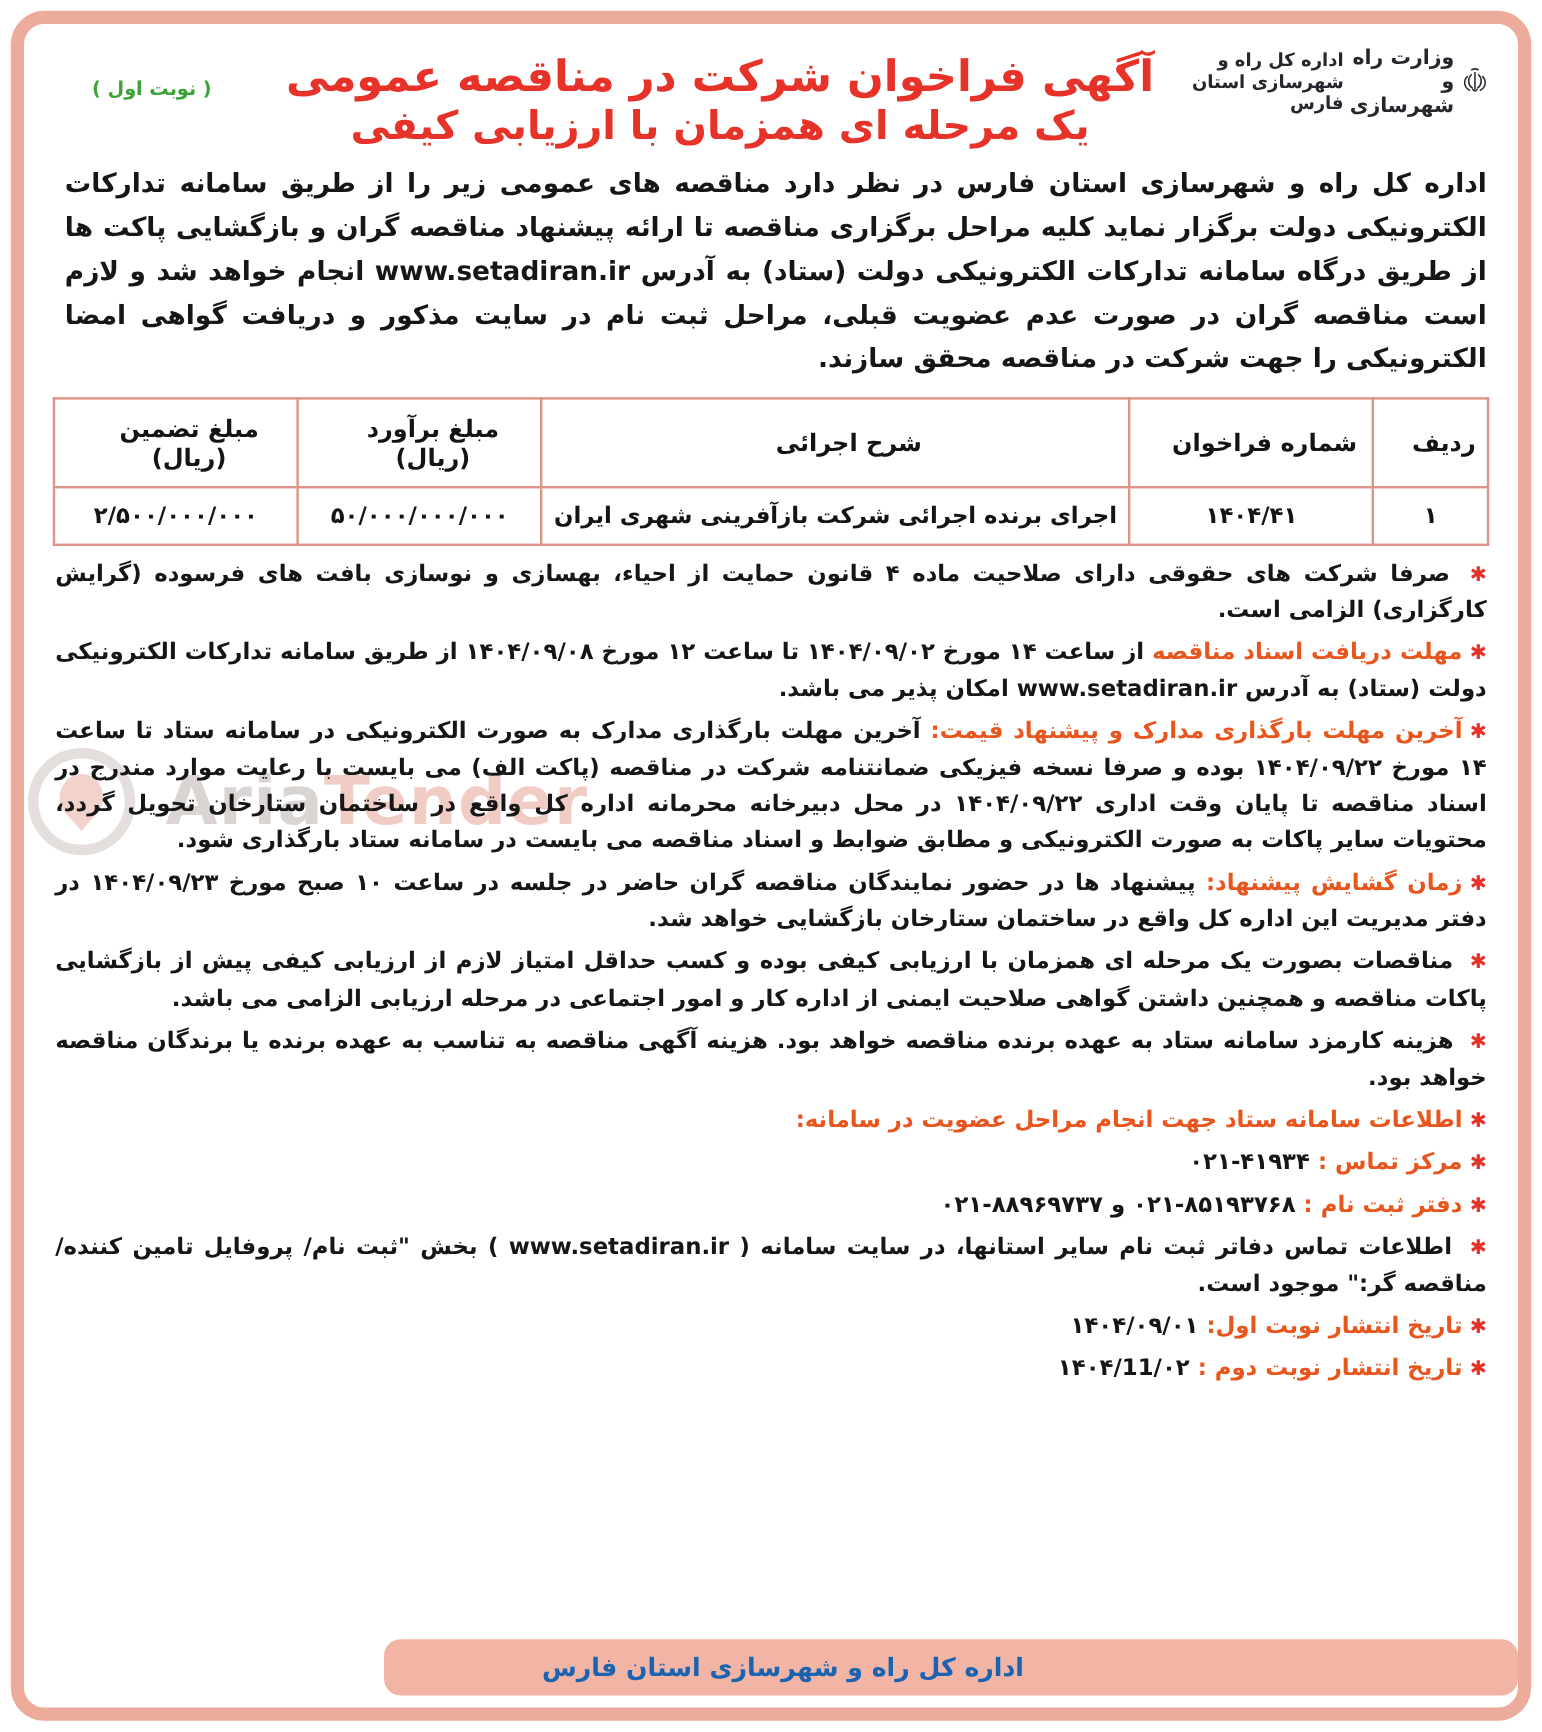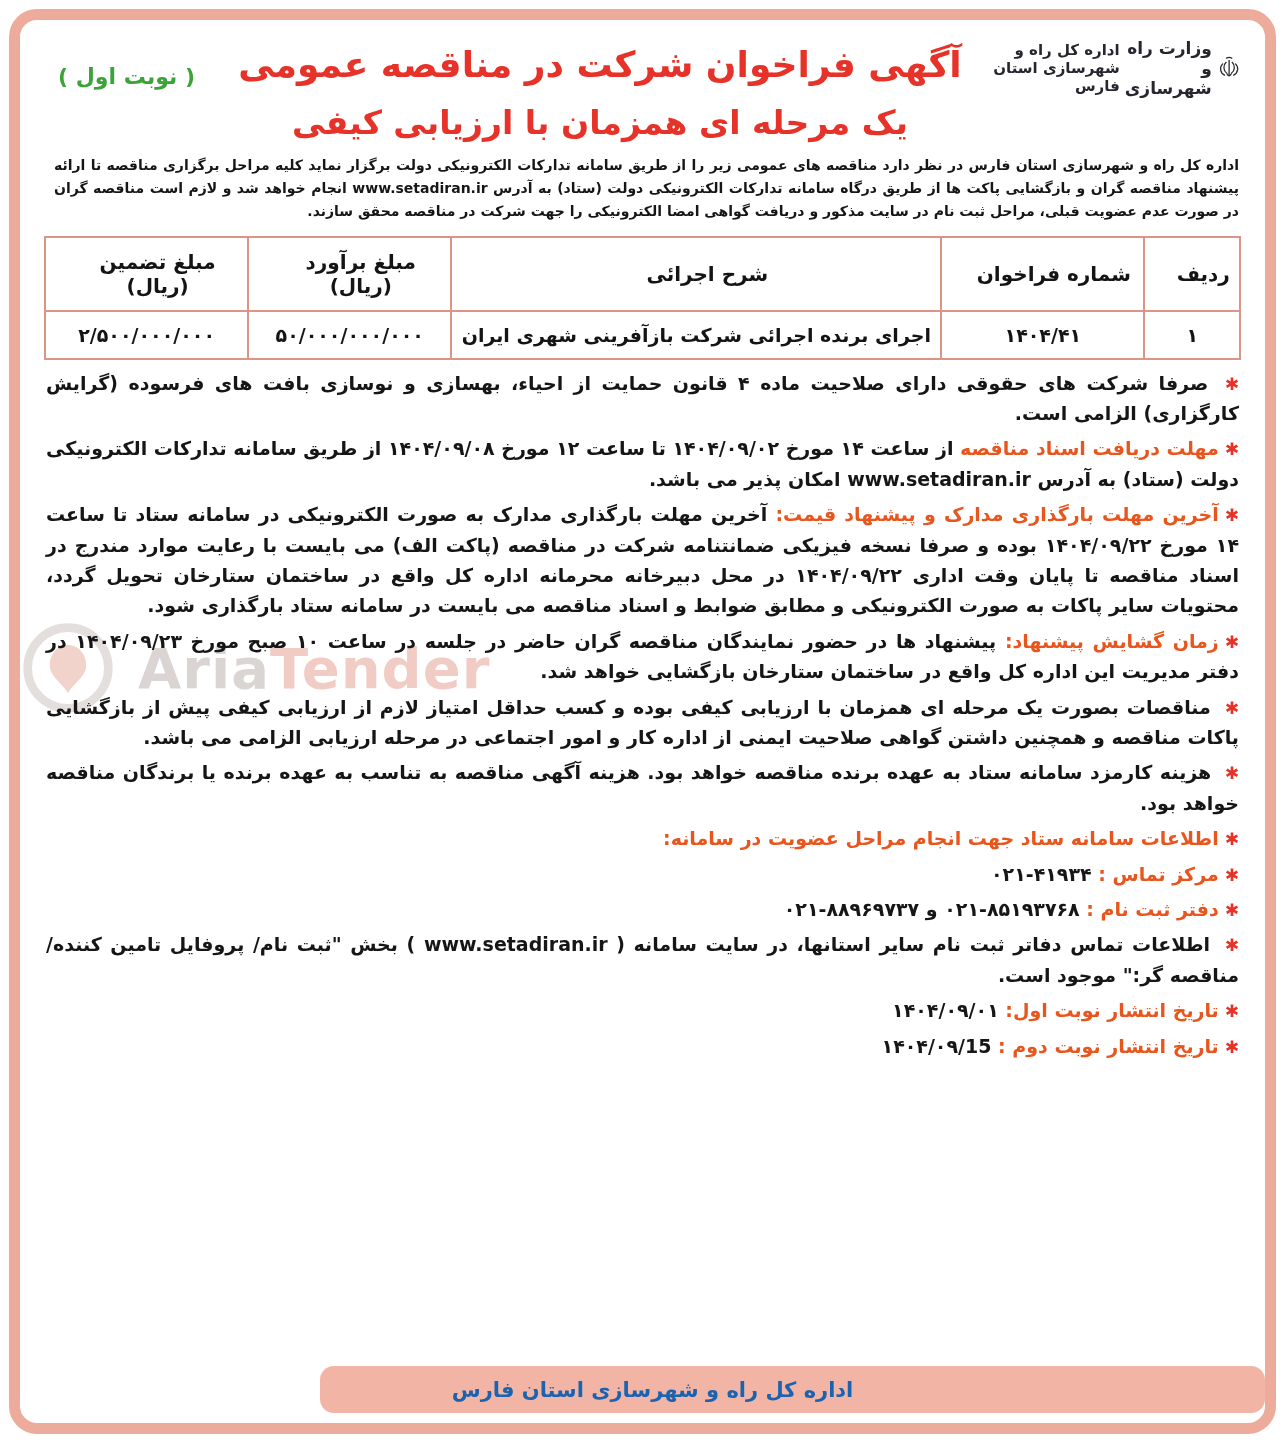--- a/index.html
+++ b/index.html
@@ -41,31 +41,31 @@
   .wm-aria { color: #bdb3ae; }
   .wm-tender { color: #e5a396; }
 
   
   .header { display: flex; align-items: flex-start; justify-content: space-between; }
   .org { width: 250px; display: flex; flex-direction: row; align-items: center; gap: 5px; padding-top: 2px; }
   .org-name { font-size: 17px; font-weight: bold; color: #26262e; }
   .org-dept { font-size: 15px; font-weight: bold; color: #26262e; }
   .titles { flex: 1; text-align: center; padding-top: 8px; }
   .title-main { font-size: 36px; font-weight: bold; color: #e63228; }
-  .title-sub  { font-size: 33px; font-weight: bold; color: #e63228; margin-top: 18px; }
+  .title-sub  { font-size: 33px; font-weight: bold; color: #e63228; }
   .note {
     width: 165px; padding-top: 28px;
-    font-size: 22px; font-weight: bold; color: #3ca339;
+    font-size: 16px; font-weight: bold; color: #3ca339;
     text-align: center; white-space: nowrap;
   }
 
   
   .intro {
     margin: 12px 2px 0 10px;
-    font-size: 14px; font-weight: bold; color: #161616;
+    font-size: 22px; font-weight: bold; color: #161616;
     line-height: 1.66; text-align: justify;
   }
 
   
   .tender-table { width: 100%; border-collapse: collapse; margin: 12px 0 8px 0; }
   .tender-table th, .tender-table td {
     border: 2.5px solid #db9486;
     padding: 12px 6px;
     text-align: center; vertical-align: middle;
     font-weight: bold; color: #141414;
@@ -173,21 +173,21 @@
         <p class="bullet"><span class="star">✱</span><span class="b-head">مهلت دریافت اسناد مناقصه</span> <span class="b-text">از ساعت ۱۴ مورخ ۱۴۰۴/۰۹/۰۲ تا ساعت ۱۲ مورخ ۱۴۰۴/۰۹/۰۸ از طریق سامانه تدارکات الکترونیکی دولت (ستاد) به آدرس www.setadiran.ir امکان پذیر می باشد.</span></p>
         <p class="bullet"><span class="star">✱</span><span class="b-head">آخرین مهلت بارگذاری مدارک و پیشنهاد قیمت:</span> <span class="b-text">آخرین مهلت بارگذاری مدارک به صورت الکترونیکی در سامانه ستاد تا ساعت ۱۴ مورخ ۱۴۰۴/۰۹/۲۲ بوده و صرفا نسخه فیزیکی ضمانتنامه شرکت در مناقصه (پاکت الف) می بایست با رعایت موارد مندرج در اسناد مناقصه تا پایان وقت اداری ۱۴۰۴/۰۹/۲۲ در محل دبیرخانه محرمانه اداره کل واقع در ساختمان ستارخان تحویل گردد، محتویات سایر پاکات به صورت الکترونیکی و مطابق ضوابط و اسناد مناقصه می بایست در سامانه ستاد بارگذاری شود.</span></p>
         <p class="bullet"><span class="star">✱</span><span class="b-head">زمان گشایش پیشنهاد:</span> <span class="b-text">پیشنهاد ها در حضور نمایندگان مناقصه گران حاضر در جلسه در ساعت ۱۰ صبح مورخ ۱۴۰۴/۰۹/۲۳ در دفتر مدیریت این اداره کل واقع در ساختمان ستارخان بازگشایی خواهد شد.</span></p>
         <p class="bullet"><span class="star">✱</span><span class="b-head"></span> <span class="b-text">مناقصات بصورت یک مرحله ای همزمان با ارزیابی کیفی بوده و کسب حداقل امتیاز لازم از ارزیابی کیفی پیش از بازگشایی پاکات مناقصه و همچنین داشتن گواهی صلاحیت ایمنی از اداره کار و امور اجتماعی در مرحله ارزیابی الزامی می باشد.</span></p>
         <p class="bullet"><span class="star">✱</span><span class="b-head"></span> <span class="b-text">هزینه کارمزد سامانه ستاد به عهده برنده مناقصه خواهد بود. هزینه آگهی مناقصه به تناسب به عهده برنده یا برندگان مناقصه خواهد بود.</span></p>
         <p class="bullet"><span class="star">✱</span><span class="b-head">اطلاعات سامانه ستاد جهت انجام مراحل عضویت در سامانه:</span> <span class="b-text"></span></p>
         <p class="bullet"><span class="star">✱</span><span class="b-head">مرکز تماس :</span> <span class="b-text">۴۱۹۳۴-۰۲۱</span></p>
         <p class="bullet"><span class="star">✱</span><span class="b-head">دفتر ثبت نام :</span> <span class="b-text">۸۵۱۹۳۷۶۸-۰۲۱ و ۸۸۹۶۹۷۳۷-۰۲۱</span></p>
         <p class="bullet"><span class="star">✱</span><span class="b-head"></span> <span class="b-text">اطلاعات تماس دفاتر ثبت نام سایر استانها، در سایت سامانه ( www.setadiran.ir ) بخش "ثبت نام/ پروفایل تامین کننده/مناقصه گر:" موجود است.</span></p>
         <p class="bullet"><span class="star">✱</span><span class="b-head">تاریخ انتشار نوبت اول:</span> <span class="b-text">۱۴۰۴/۰۹/۰۱</span></p>
-        <p class="bullet"><span class="star">✱</span><span class="b-head">تاریخ انتشار نوبت دوم :</span> <span class="b-text">۱۴۰۴/۰۹/15</span></p>
+        <p class="bullet"><span class="star">✱</span><span class="b-head">تاریخ انتشار نوبت دوم :</span> <span class="b-text">۱۴۰۴/11/۰۲</span></p>
       </div>
 
     </div>
 
     <div class="footer-bar">
       <span class="footer-text">اداره کل راه و شهرسازی استان فارس</span>
     </div>
 
   </div>
 </div>

